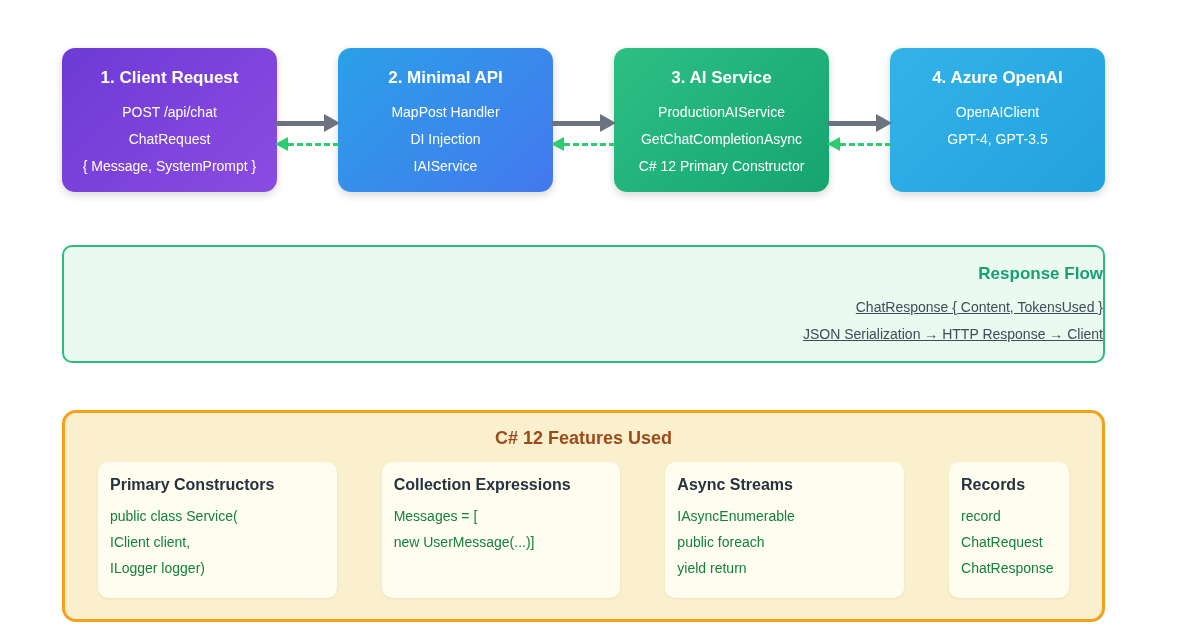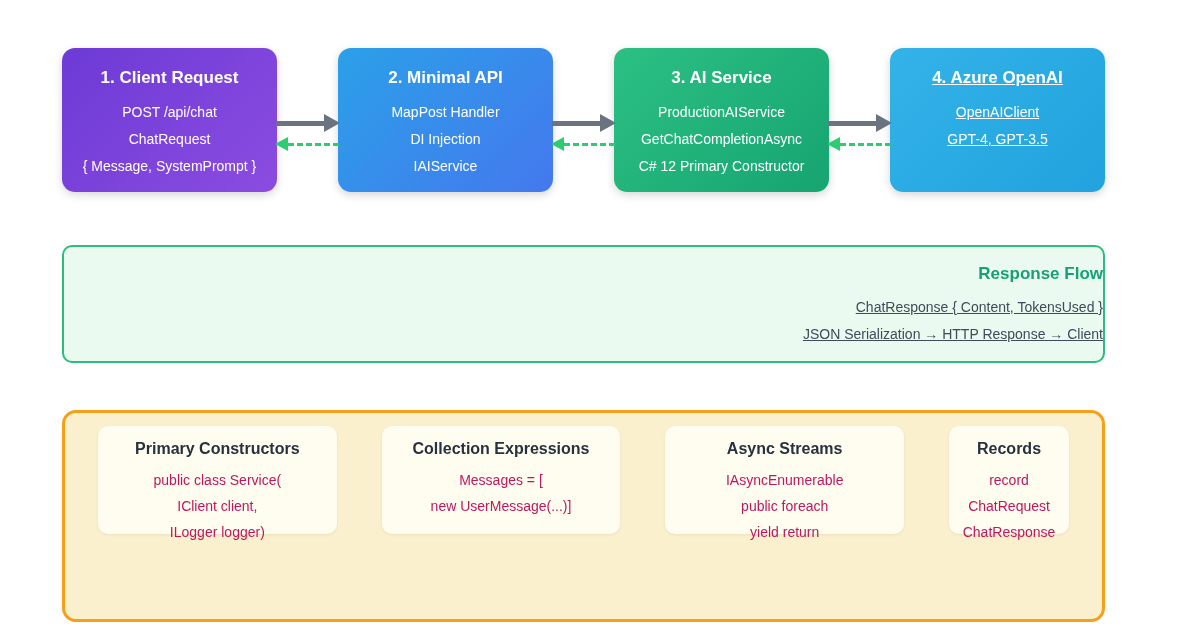--- a/index.html
+++ b/index.html
@@ -9,21 +9,21 @@
 
   
   .pipeline { position:absolute; left:62px; top:48px; width:1043px; height:144px;
               display:flex; }
   .stage { width:215px; height:144px; border-radius:13px; color:#ffffff;
            text-align:center; padding-top:20px;
            box-shadow:0 3px 9px rgba(0,0,0,0.16); }
   .stage--purple { background:linear-gradient(135deg,#6d3ad6 0%,#8b4ce0 100%); }
   .stage--blue   { background:linear-gradient(135deg,#2ba0e8 0%,#4478ee 100%); }
   .stage--green  { background:linear-gradient(135deg,#2cc084 0%,#16a471 100%); }
-  .stage--sky    { background:linear-gradient(135deg,#33b3e8 0%,#22a2de 100%);text-decoration:underline; }
+  .stage--sky    { background:linear-gradient(135deg,#33b3e8 0%,#22a2de 100%); }
   .stage-title { font-size:17px; font-weight:bold; margin-bottom:11px; }
   .stage-line  { font-size:14px; line-height:27px; }
 
   
   .arrow-slot { position:relative; width:61px; height:144px; }
   .arrow-fwd { position:absolute; left:-1px; right:-2px; top:66px; height:18px;
                display:flex; align-items:center; }
   .arrow-fwd .shaft { flex:1; height:5px; background:#6b7280; }
   .arrow-fwd .head { width:0; height:0; border-top:9px solid transparent;
                      border-bottom:9px solid transparent; border-left:16px solid #6b7280; }
@@ -40,26 +40,26 @@
   .response-title { font-size:17px; font-weight:bold; color:#16a074;
                     margin-top:17px; margin-bottom:10px; }
   .response-line { font-size:14px; color:#3f4b56; line-height:27px;text-decoration:underline; }
 
   
   .features-panel { position:absolute; left:62px; top:410px; width:1043px; height:212px;
                     background:#fbf0cd; border:3px solid #f5a018; border-radius:14px; }
   .features-title { font-size:18px; font-weight:bold; color:#9c4a1a;
                     text-align:center; margin-top:15px; }
   .cards { display:flex; gap:45px; padding:13px 33px 0 33px; }
-  .card { flex:1; height:108px; background:#fffcf0; border-radius:10px;
-          text-align:center; padding-top:14px;
-          box-shadow:0 1px 3px rgba(0,0,0,0.07); }
+  .card { flex:1; height:136px; background:#fffcf0; border-radius:10px;
+          padding-top:14px;
+          box-shadow:0 1px 3px rgba(0,0,0,0.07);padding-left:12px; }
   .card--narrow { flex:0 0 120px; }
   .card-title { font-size:16px; font-weight:bold; color:#26323e; margin-bottom:9px; }
-  .card-line  { font-size:14px; color:#be185d; line-height:26px; }
+  .card-line  { font-size:14px; color:#15803d; line-height:26px; }
 </style>
 </head>
 <body>
 
 <div class="canvas">
 
   <div class="pipeline">
 
     <div class="stage stage--purple">
       <div class="stage-title">1. Client Request</div>
@@ -123,20 +123,21 @@
 
   </div>
 
   <div class="response-panel">
     <div class="response-title">Response Flow</div>
     <div class="response-line">ChatResponse { Content, TokensUsed }</div>
     <div class="response-line">JSON Serialization → HTTP Response → Client</div>
   </div>
 
   <div class="features-panel">
+    <div class="features-title">C# 12 Features Used</div>
     <div class="cards">
 
       <div class="card">
         <div class="card-title">Primary Constructors</div>
         <div class="card-line">public class Service(</div>
         <div class="card-line">IClient client,</div>
         <div class="card-line">ILogger logger)</div>
       </div>
 
       <div class="card">

